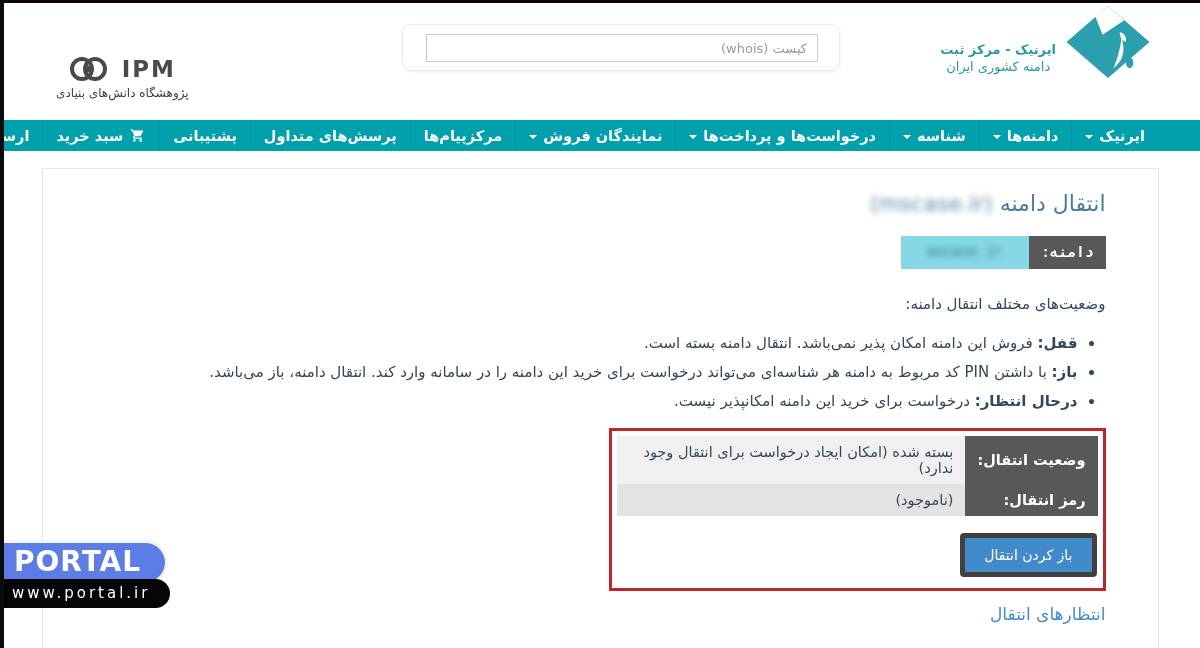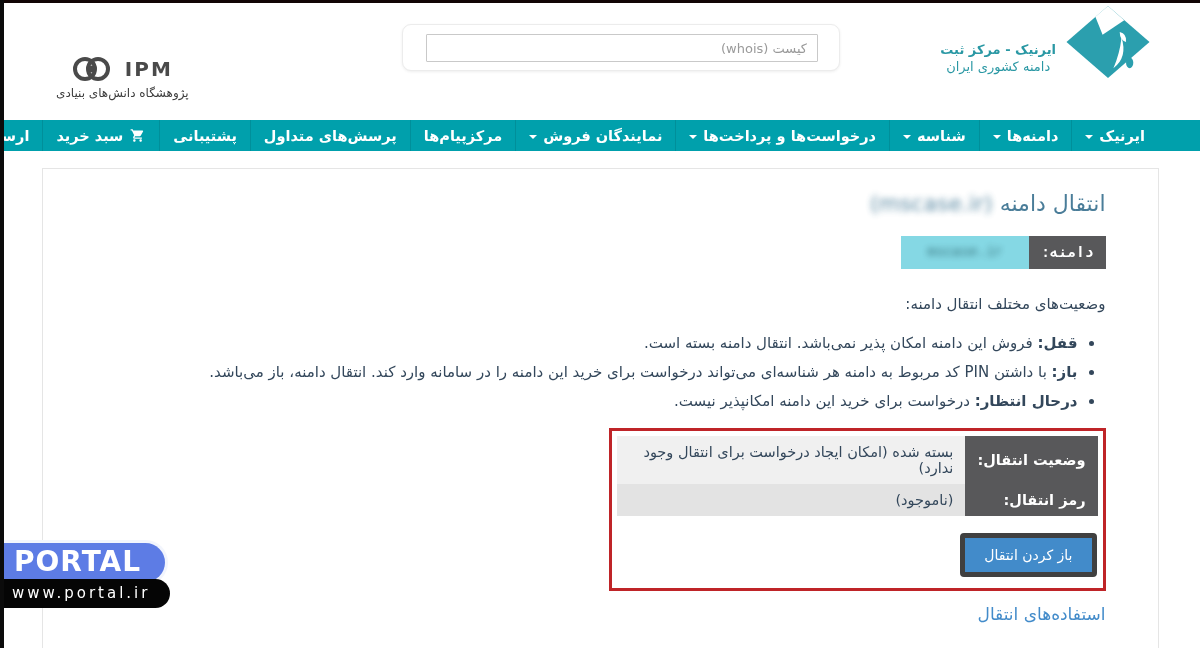--- a/index.html
+++ b/index.html
@@ -22,21 +22,21 @@
   .search-input::placeholder { color:#9a9a9a; }
 
   .nic { position:absolute; top:5px; right:46px; display:flex; align-items:flex-end; gap:6px; }
   .nic-text { direction:rtl; color:#2a98a4; font-size:13px; line-height:17px;
               text-align:center; margin-bottom:4px; }
   .nic-text .l1 { font-weight:bold; }
   .nic-mark { width:92px; height:74px; }
 
   .ipm { position:absolute; top:55px; left:56px; text-align:center; }
   .ipm-row { display:flex; align-items:center; justify-content:center; gap:5px; }
-  .ipm-text { font-size:20px; font-weight:bold; color:#4a4a4a; letter-spacing:2px;margin-left:8px; }
+  .ipm-text { font-size:23px; font-weight:bold; color:#4a4a4a; letter-spacing:2px;margin-left:8px; }
   .ipm-sub { direction:rtl; font-size:12px; color:#3d3d3d; margin-top:3px; }
 
   
   .nav { position:relative; width:1200px; height:31px; background:#00a0ac;
          display:flex; flex-direction:row; direction:rtl; align-items:stretch;
          padding-right:42px; z-index:5; }
   .nav-item { display:flex; align-items:center; gap:6px; padding:0 13px;
               color:#fff; font-size:14.5px; cursor:pointer; white-space:nowrap;
               border-left:1px solid rgba(0,0,0,.10);font-weight:bold; }
   .nav-item:last-child { border-left:none; }
@@ -210,19 +210,19 @@
         <td class="t-label">رمز انتقال:</td>
         <td class="t-val-2">(ناموجود)</td>
       </tr>
     </tbody>
       </table>
     <div class="btn-row">
       <button class="btn-primary">باز کردن انتقال</button>
     </div>
   </div>
 
-  <h2 class="req-heading">استفاده‌های انتقال</h2>
+  <h2 class="req-heading">انتظار‌های انتقال</h2>
 
   <p class="req-par">فهرست زیر شامل درخواست‌های انتقال (خرید) برای این دامنه می‌باشد. برای تکمیل فرایند انتقال باید یکی از درخواست‌های زیر را تایید کنید. برای رد کردن کلیه درخواست‌ها و بستن انتقال برای این دامنه از دکمه قفل کردن انتقال در بالا استفاده کنید.</p>
 </div>
 
 <div class="wm-blue">PORTAL</div>
 <div class="wm-black">www.portal.ir</div>
 
 </body></html>

